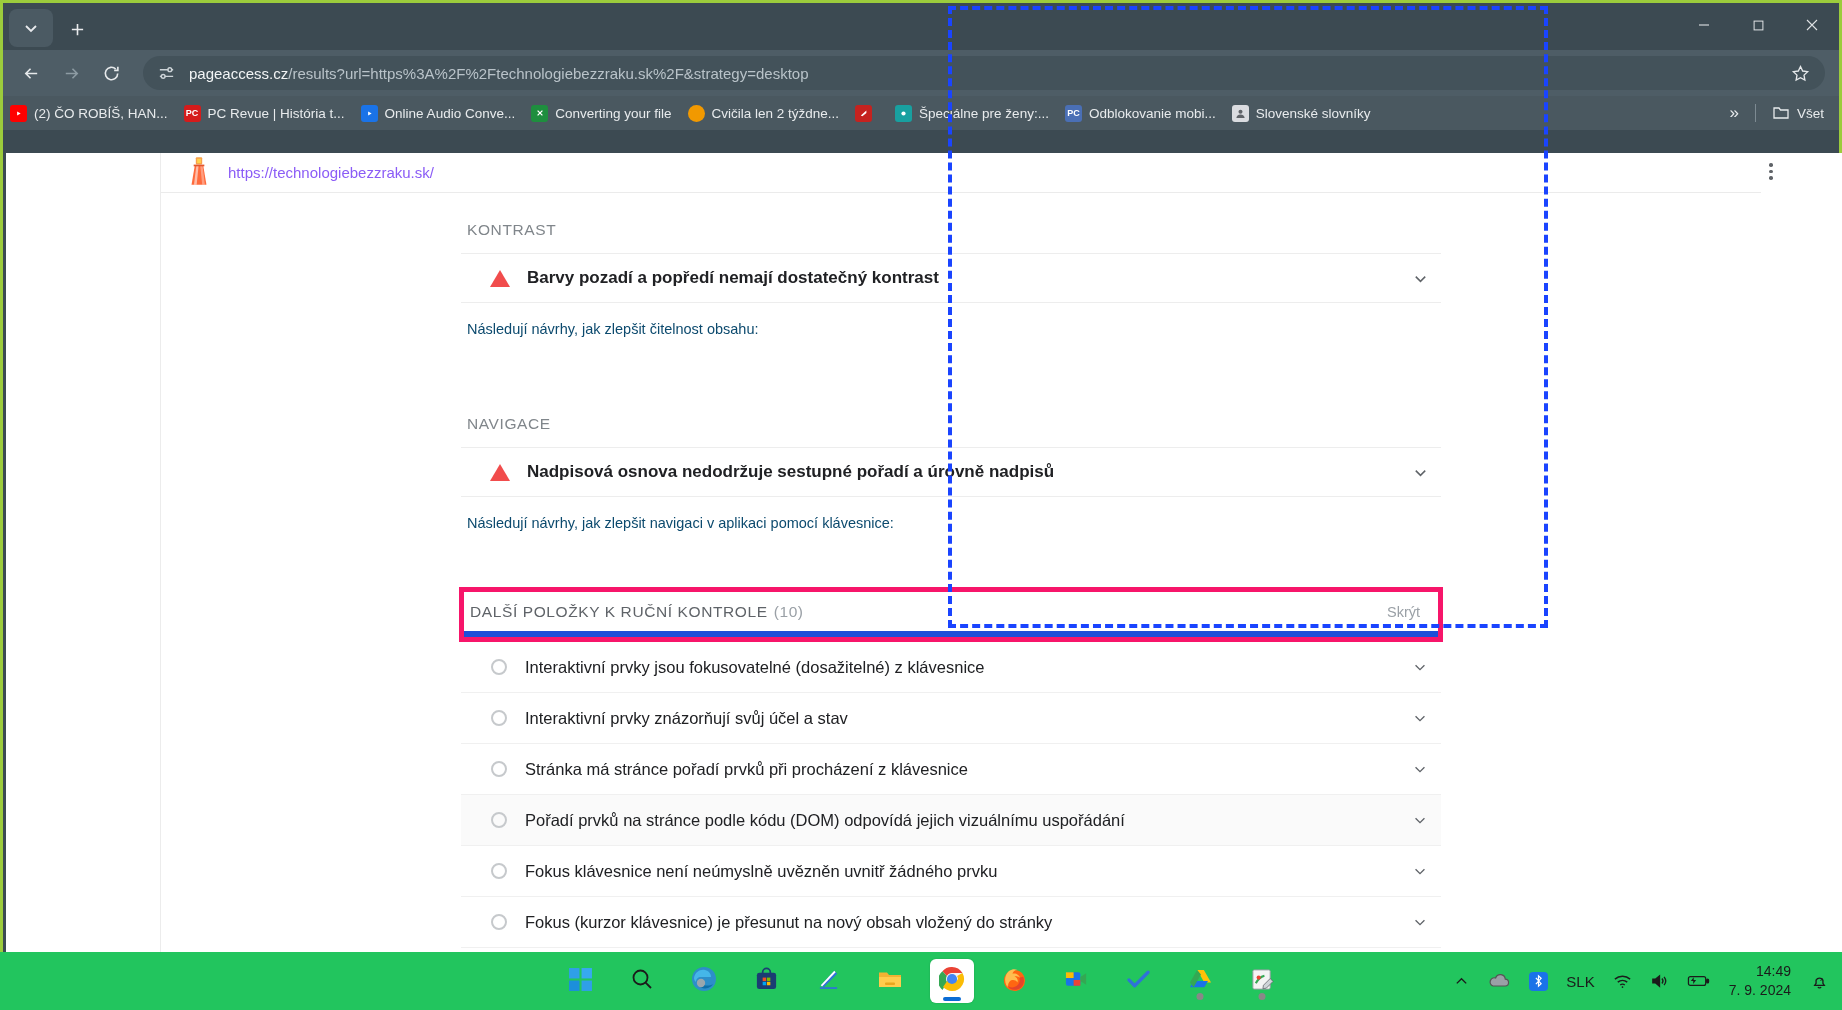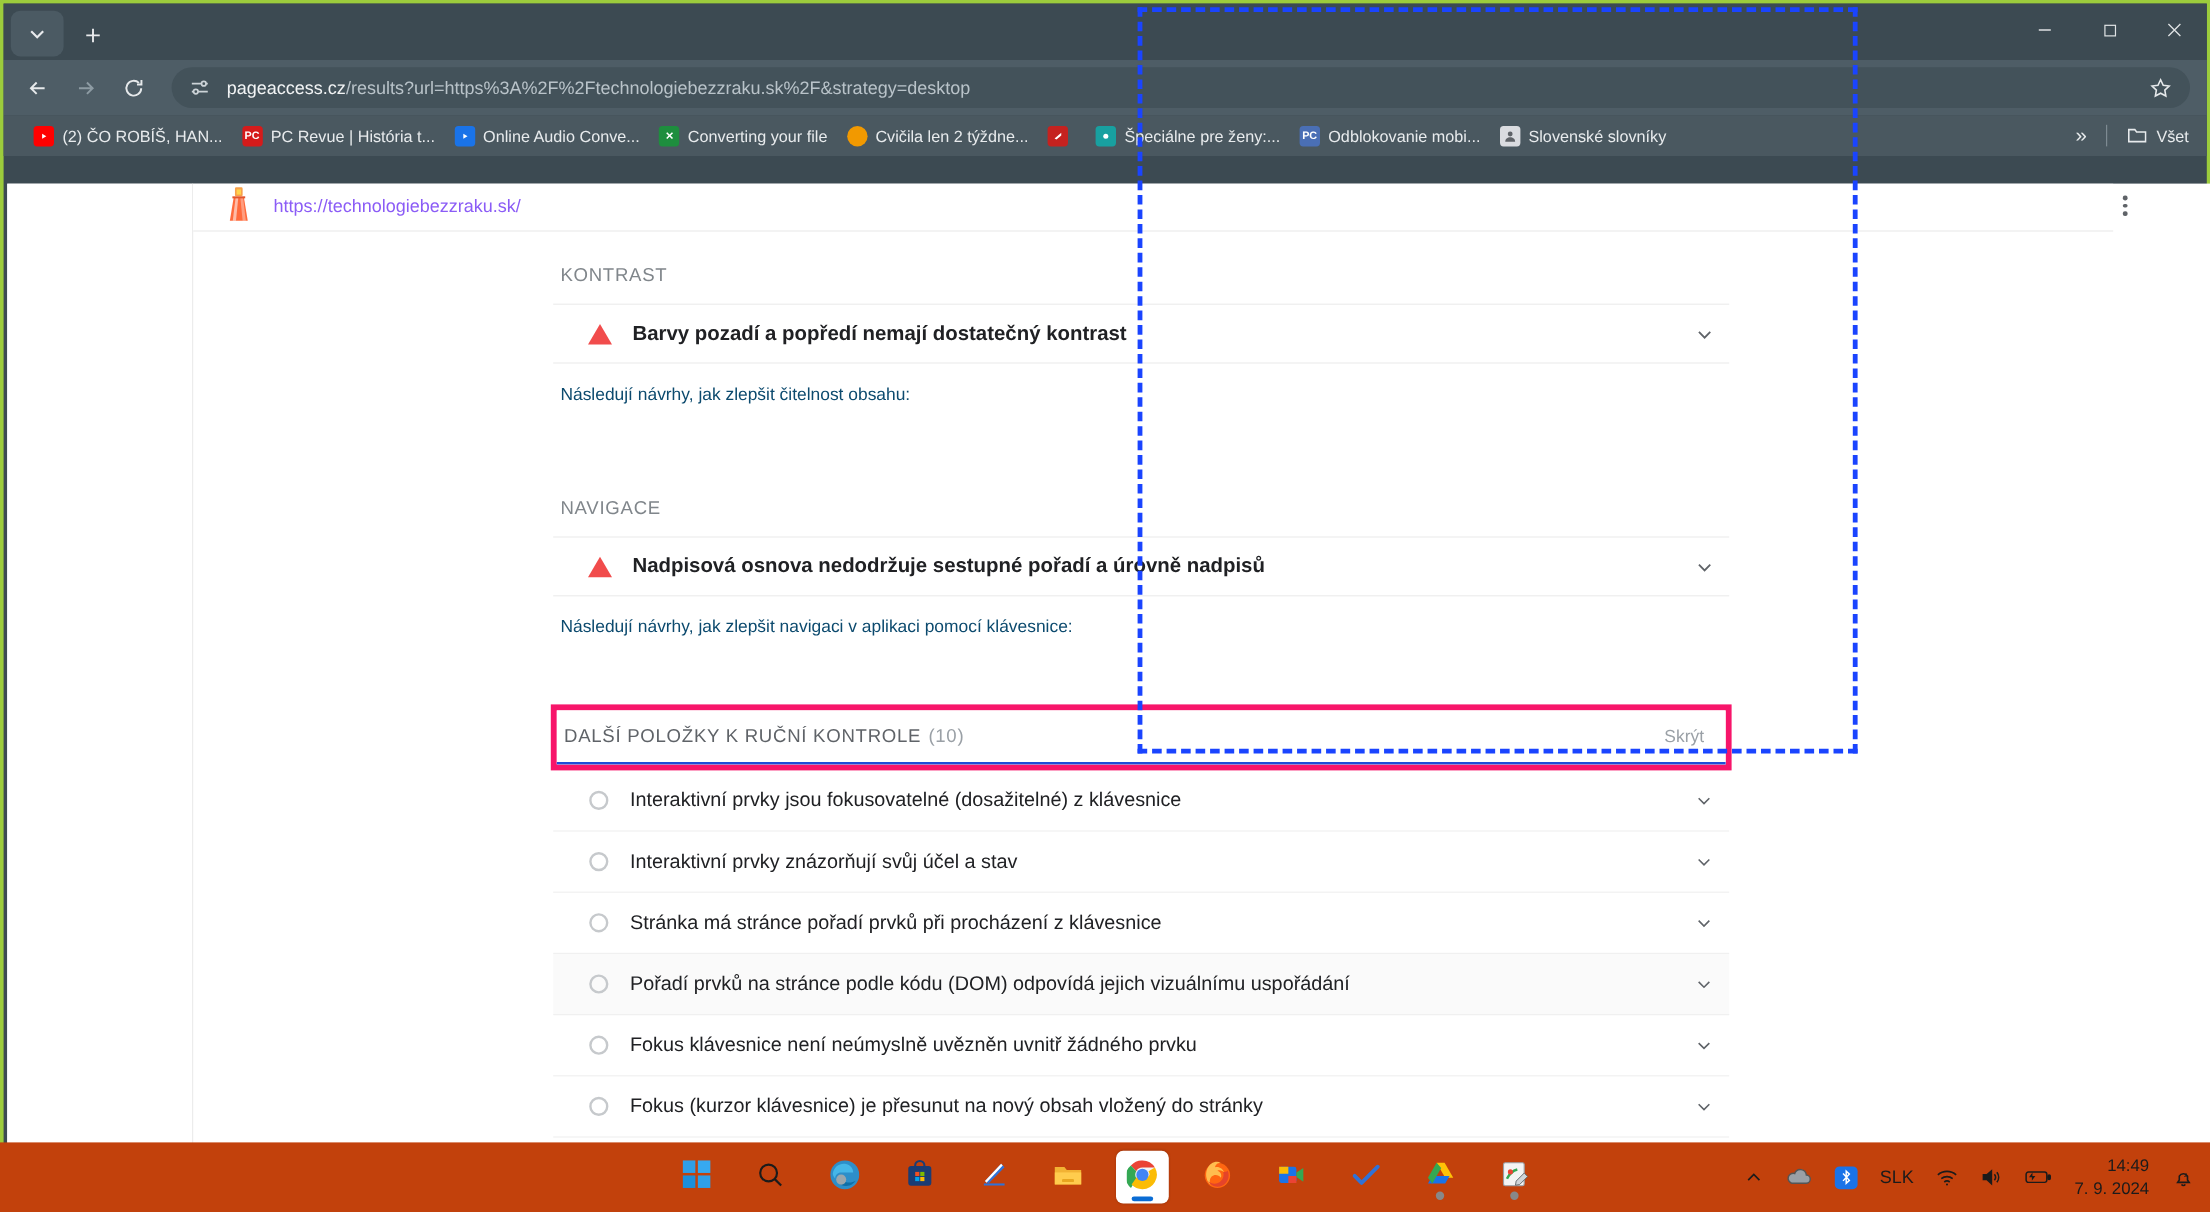--- a/index.html
+++ b/index.html
@@ -130,21 +130,21 @@
     white-space: nowrap; overflow: hidden;
   }
   #omnibox-text .host { color: #f2f4f5; }
   #star-btn { flex: 0 0 22px; color: #e6e9eb; display:flex; cursor:pointer; }
 
   
   #bookmarks-bar {
     height: 34px;
     background: #4a5860;
     display: flex; align-items: center;
-    padding: 0 8px 0 18px;
+    padding: 0 8px 0 0;
     gap: 2px;
     overflow: hidden;
     position: relative;
   }
   .bookmark {
     display: flex; align-items: center; gap: 7px;
     padding: 3px 7px;
     border-radius: 4px;
     color: #e8ebed;
     font-size: 13.5px;
@@ -241,21 +241,21 @@
     position: relative;
     margin-top: 56px;
     border: 5px solid #f7156a;
     margin-left: -2px;
     width: 984px;
   }
   #manual-header {
     height: 45px;
     display: flex; align-items: center;
     padding: 0 8px 0 6px;
-    border-bottom: 2px solid #1d4ed8;
+    border-bottom: 6px solid #1d4ed8;
     background: #fff;
     cursor: pointer;
   }
   #manual-header .title {
     font-size: 15.5px; letter-spacing: .6px; color: #5f6368;
   }
   #manual-header .count { color: #9aa0a6; }
   #manual-hide {
     margin-left: auto;
     font-size: 14.5px; color: #9aa0a6;
@@ -284,21 +284,21 @@
     width: 600px; height: 622px;
     border: 4px dashed #1a44ff;
     pointer-events: none;
     z-index: 50;
   }
 
   
   #taskbar {
     position: absolute; left: 0; bottom: 0;
     width: 1842px; height: 58px;
-    background: #c2410c;
+    background: #22c55e;
     display: flex; align-items: center;
   }
   #taskbar-center {
     position: absolute; left: 50%; transform: translateX(-50%);
     display: flex; align-items: center; gap: 18px;
   }
   .tb-item {
     width: 44px; height: 44px;
     display: flex; align-items: center; justify-content: center;
     border-radius: 6px; position: relative;

